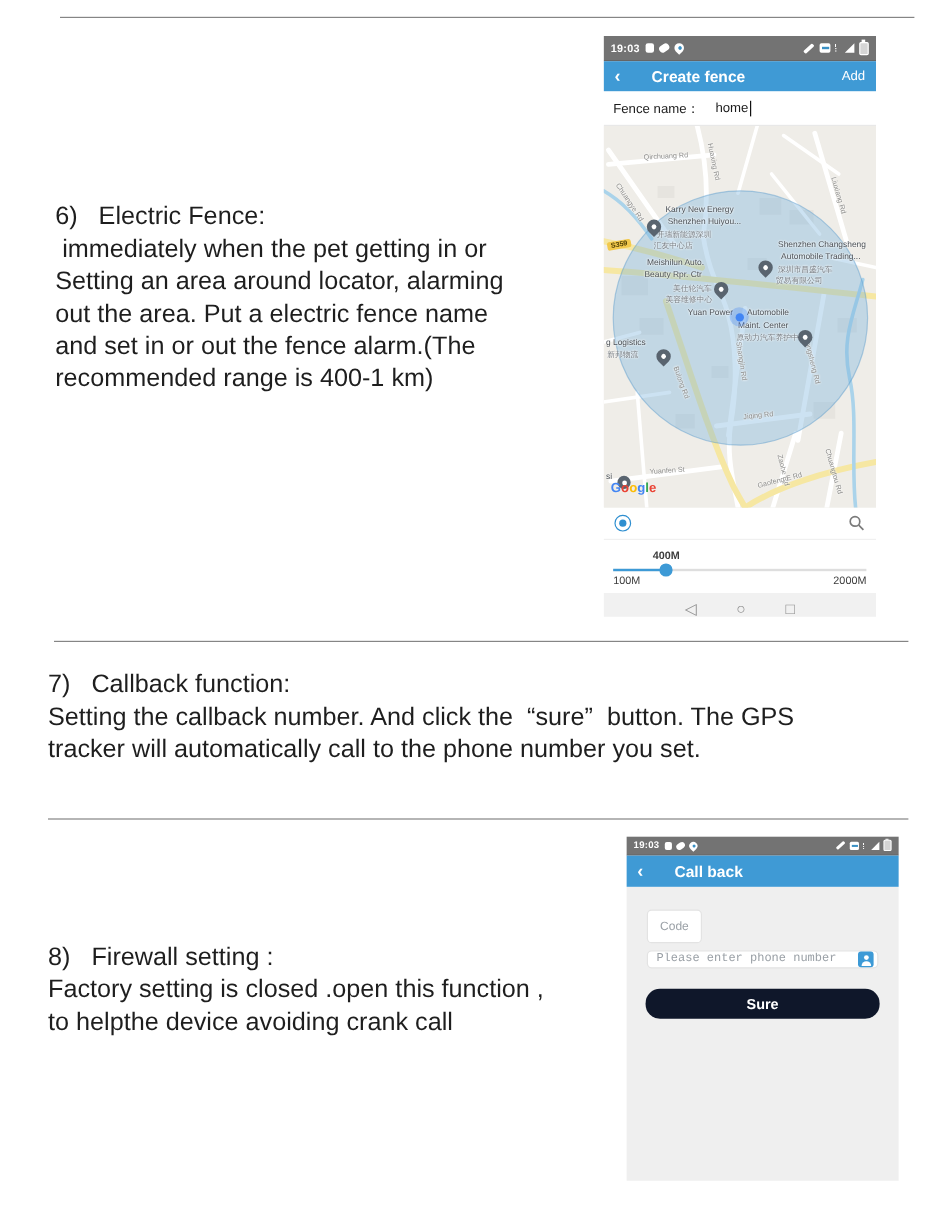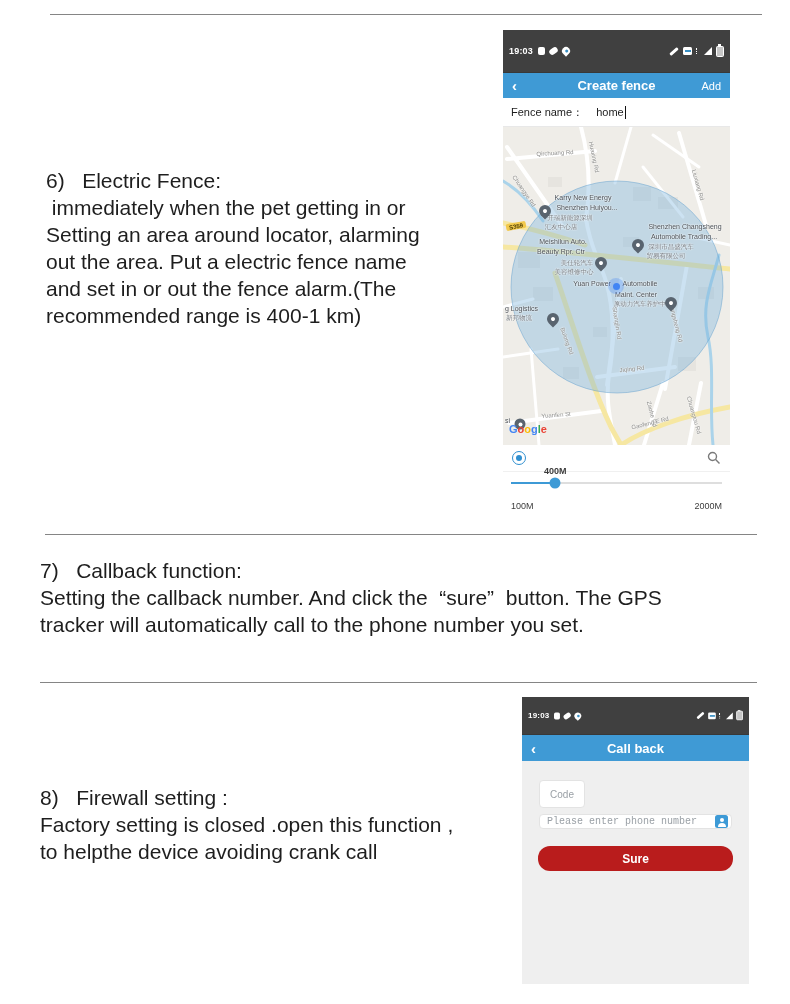--- a/index.html
+++ b/index.html
@@ -2,38 +2,38 @@
 <html><head>
 <meta charset="utf-8">
 <style>
   html,body{margin:0;padding:0;}
   body{width:790px;height:1004px;background:#ffffff;font-family:"Liberation Sans",sans-serif;position:relative;overflow:hidden;}
   .hr{position:absolute;height:1px;background:#858585;}
   .doc{position:absolute;color:#1e1e1e;font-size:21px;line-height:27px;}
   .doc-line{white-space:pre;}
   
   .phone{position:absolute;background:#ffffff;overflow:hidden;}
-  .statusbar{background:#404040;display:flex;align-items:center;padding:12px 6px;color:#fff;border-bottom:1px solid rgba(0,0,0,.12);}
+  .statusbar{background:#737373;display:flex;align-items:center;padding:1px 6px;color:#fff;border-bottom:1px solid rgba(0,0,0,.12);}
   .sb-time{font-size:9px;font-weight:bold;letter-spacing:.2px;}
   .sb-left{display:flex;align-items:center;gap:4px;margin-left:5px;}
   .sb-right{display:flex;align-items:center;gap:4px;margin-left:auto;}
   .si-sq{width:7px;height:8px;background:#fff;border-radius:2px;}
   .si-bean{width:9px;height:6px;background:#fff;border-radius:3px;transform:rotate(-35deg);}
   .si-pin{width:8px;height:8px;background:#fff;border-radius:50% 50% 50% 0;transform:rotate(-45deg);position:relative;}
   .si-pin::after{content:"";position:absolute;left:2.5px;top:2.5px;width:3px;height:3px;border-radius:50%;background:#3a90c4;}
   .si-pencil{width:10px;height:3px;background:#fff;border-radius:1px;transform:rotate(-42deg);}
   .si-card{width:9px;height:8px;background:#fff;border-radius:1.5px;position:relative;}
   .si-card::after{content:"";position:absolute;left:1.5px;top:3px;width:6px;height:2px;background:#3a90c4;}
   .si-signal{width:0;height:0;border-left:8px solid transparent;border-bottom:8px solid #fff;position:relative;}
   .si-sigdots{width:3px;height:6px;border-left:1.5px dotted #fff;}
   .si-batt{width:6px;height:9px;border:1px solid #fff;border-radius:1.5px;position:relative;background:rgba(255,255,255,.7);}
   .si-batt::before{content:"";position:absolute;top:-2.5px;left:1px;width:2.5px;height:1.5px;background:#fff;}
   .appheader{background:#3f9ad5;color:#fff;display:flex;align-items:center;padding:0 9px;position:relative;}
   .ah-back{font-size:15px;font-weight:bold;line-height:1;cursor:pointer;}
-  .ah-title{position:absolute;left:0;right:0;text-align:center;font-weight:bold;font-size:13px;}
+  .ah-title{position:absolute;left:0;right:0;font-weight:bold;font-size:13px;padding-left:40px;}
   .ah-action{margin-left:auto;font-size:11px;z-index:1;}
   
   .fencerow{height:28px;display:flex;align-items:center;padding:0 8px;background:#fff;border-bottom:1px solid #e8e8e8;font-size:11px;color:#1c1c1c;}
   .cursor{display:inline-block;width:1.2px;height:13px;background:#111;margin-left:1px;vertical-align:middle;}
   
   .map{position:relative;background:#efede8;}
   .map svg{position:absolute;left:0;top:0;}
   .map-overlay{position:absolute;inset:0;}
   .map-label{position:absolute;white-space:nowrap;text-shadow:0 0 2px #fff,0 0 2px #fff;}
   .poi-en{font-size:7px;color:#4c5157;}
@@ -46,38 +46,38 @@
   .mapdot::after{content:"";position:absolute;left:3.5px;top:3.5px;width:4px;height:4px;background:#fff;border-radius:50%;}
   .center-marker{position:absolute;width:16px;height:16px;border-radius:50%;background:rgba(66,133,244,.3);transform:translate(-50%,-50%);}
   .center-marker::after{content:"";position:absolute;left:4.5px;top:4.5px;width:7px;height:7px;border-radius:50%;background:#4285f4;}
   .glogo{position:absolute;left:6px;top:296px;font-size:11px;font-weight:bold;letter-spacing:0;}
   
   .toolrow{height:26px;background:#fff;display:flex;align-items:center;padding:0 9px;border-bottom:1px solid #f0f0f0;}
   .locate{width:12px;height:12px;border:1.6px solid #2f8fd0;border-radius:50% 50% 50% 50%;position:relative;}
   .locate::after{content:"";position:absolute;left:3px;top:3px;width:6px;height:6px;border-radius:50%;background:#2f8fd0;}
   
   .sliderbox{height:44px;background:#fff;position:relative;}
-  .track{position:absolute;left:8px;right:8px;top:10px;height:2px;background:#dedede;}
+  .track{position:absolute;left:8px;right:8px;top:24px;height:2px;background:#dedede;}
   .track-fill{position:absolute;left:0;top:0;height:2px;background:#3d9ad6;}
   .thumb{position:absolute;top:1px;width:11px;height:11px;border-radius:50%;background:#3d9ad6;transform:translate(-50%,-50%);cursor:pointer;}
   .cur-label{position:absolute;top:-16px;transform:translateX(-50%);font-size:9px;font-weight:bold;color:#3c3c3c;}
   .minmax{position:absolute;top:29px;font-size:9px;font-weight:normal;color:#3c3c3c;}
   
   .navbar{height:26px;background:#f1f1f1;display:flex;align-items:center;justify-content:center;gap:33px;color:#8f8f8f;font-size:13px;}
   .navbar span{cursor:pointer;line-height:1;}
   
   .cb-body{background:#efefef;height:100%;}
   .cb-row{display:flex;gap:6px;padding:19px 17px 0 17px;flex-direction:column;}
   .cb-code{width:40px;height:24px;background:#fff;border:1px solid #e3e3e3;border-radius:4px;font-size:10px;color:#9aa0a6;text-align:center;font-family:"Liberation Sans",sans-serif;}
   .cb-phone{flex:1;height:24px;background:#fff;border:1px solid #e3e3e3;border-radius:4px;display:flex;align-items:center;padding:0 3px 0 7px;}
   .cb-phone input{border:none;outline:none;flex:1;font-size:10px;color:#9aa0a6;background:transparent;font-family:Liberation Mono, monospace;padding:0;min-width:0;}
   .contact-ic{width:13px;height:13px;background:#3d9ad6;border-radius:2.5px;position:relative;flex:0 0 auto;cursor:pointer;}
   .contact-ic::before{content:"";position:absolute;left:4.5px;top:2.5px;width:4px;height:4px;border-radius:50%;background:#fff;}
   .contact-ic::after{content:"";position:absolute;left:2.5px;top:7.5px;width:8px;height:4px;border-radius:4px 4px 0 0;background:#fff;}
-  .cb-sure{margin:17px 16px 0 16px;height:25px;background:#b91c1c;border:none;border-radius:12px;color:#fff;font-weight:bold;font-size:12px;width:calc(100% - 32px);cursor:pointer;font-family:"Liberation Sans",sans-serif;}
+  .cb-sure{margin:17px 16px 0 16px;height:25px;background:#0f172a;border:none;border-radius:12px;color:#fff;font-weight:bold;font-size:12px;width:calc(100% - 32px);cursor:pointer;font-family:"Liberation Sans",sans-serif;}
   input::placeholder{color:#9aa0a6;opacity:1;}
 </style>
 </head>
 <body>
 
 <div class="hr" style="left:50px;top:14px;width:712px;"></div>
 <div class="hr" style="left:45px;top:534px;width:712px;"></div>
 <div class="hr" style="left:40px;top:682px;width:717px;"></div>
 
 <div class="doc" style="left:46px;top:167px;">

